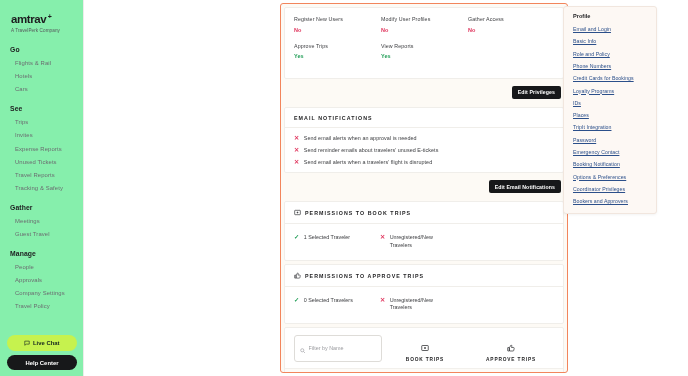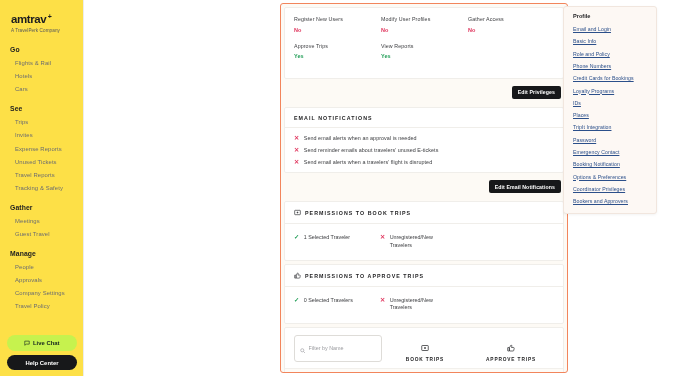--- a/index.html
+++ b/index.html
@@ -8,21 +8,21 @@
     font-family: "Liberation Sans", sans-serif;
     background: #ffffff;
     overflow: hidden;
     color: #1d1d1f;
   }
   #app { display: flex; width: 688px; height: 376px; position: relative; }
 
   
   .sidebar {
     width: 84px; height: 376px;
-    background: #fde047;
+    background: #86efac;
     border-right: 1px solid #ececea;
     position: relative;
     flex: 0 0 84px;
     padding: 6px 0 0 0;
   }
   .logo-wrap { padding: 3px 0 0 11px; }
   .logo {
     font-size: 11.5px; font-weight: 700; letter-spacing: -0.4px;
     color: #1d1d1f; position: relative; display: inline-block; line-height: 12px;
   }

